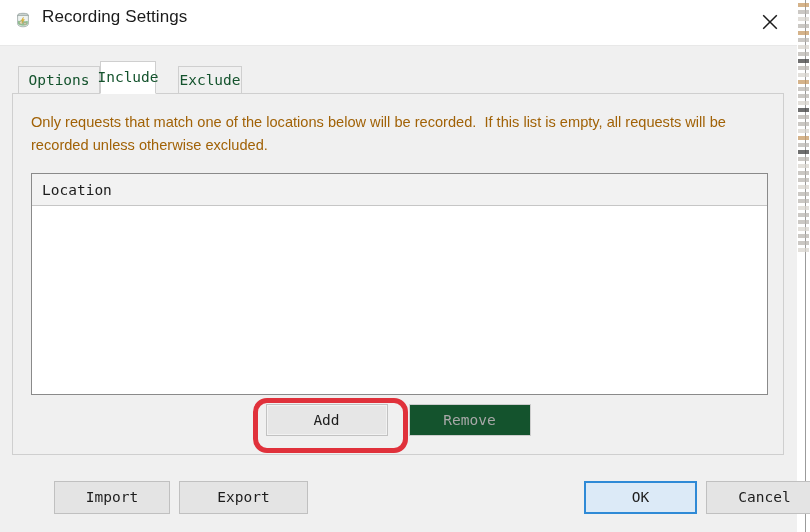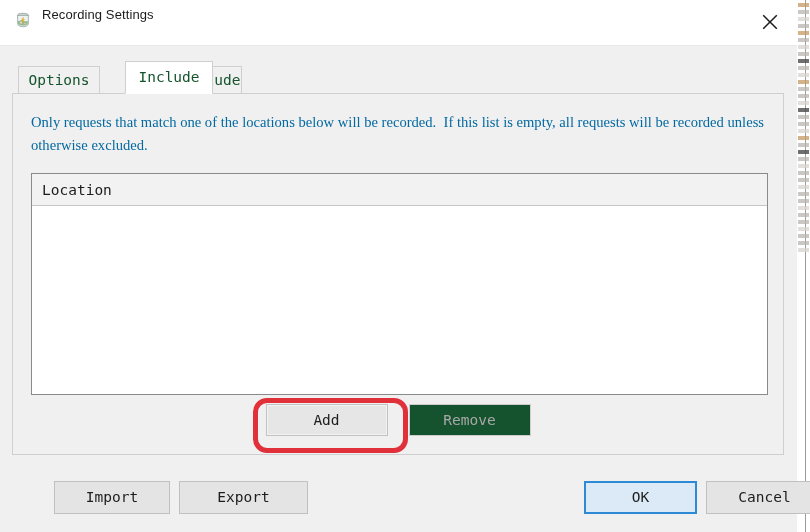--- a/index.html
+++ b/index.html
@@ -73,21 +73,21 @@
     position: absolute;
     left: 13px;
     top: 11px;
     width: 20px;
     height: 20px;
   }
   .title-text {
     position: absolute;
     left: 42px;
     top: 7px;
-    font-size: 13px;
+    font-size: 17px;
     color: #1b1b1b;
     letter-spacing: .1px;
     font-family: "Liberation Sans", sans-serif;
     white-space: nowrap;
   }
   .close-btn {
     position: absolute;
     right: 6px;
     top: 4px;
     width: 42px;
@@ -142,24 +142,24 @@
     box-sizing: border-box;
     background: #f0f0f0;
     border: 1px solid #cfcfcf;
   }
 
   .desc {
     position: absolute;
     left: 18px;
     top: 17px;
     width: 740px;
-    font-family: Liberation Serif, serif;
+    font-family: Liberation Sans, sans-serif;
     font-size: 14.6px;
     line-height: 23px;
-    color: #0369a1;
+    color: #a16207;
     white-space: pre-wrap;
   }
 
   
   .table-wrap {
     position: absolute;
     left: 18px;
     top: 79px;
     width: 737px;
     height: 222px;
@@ -333,21 +333,21 @@
           <line x1="2.2" y1="2.2" x2="15.8" y2="15.8" stroke="#1b1b1b" stroke-width="1.5"></line>
           <line x1="15.8" y1="2.2" x2="2.2" y2="15.8" stroke="#1b1b1b" stroke-width="1.5"></line>
         </svg>
       </div>
     </div>
 
     <div class="tabstrip">
       <div class="tab" style="left:6px; width:82px;">
         <span>Options</span>
       </div>
-      <div class="tab active" style="left:88px; width:88px;margin-left:25px;">
+      <div class="tab active" style="left:88px; width:56px;">
         <span>Include</span>
       </div>
       <div class="tab" style="left:166px; width:64px;">
         <span>Exclude</span>
       </div>
     </div>
 
     <div class="tabpanel">
 
       <div class="desc">Only requests that match one of the locations below will be recorded.  If this list is empty, all requests will be recorded unless otherwise excluded.</div>

